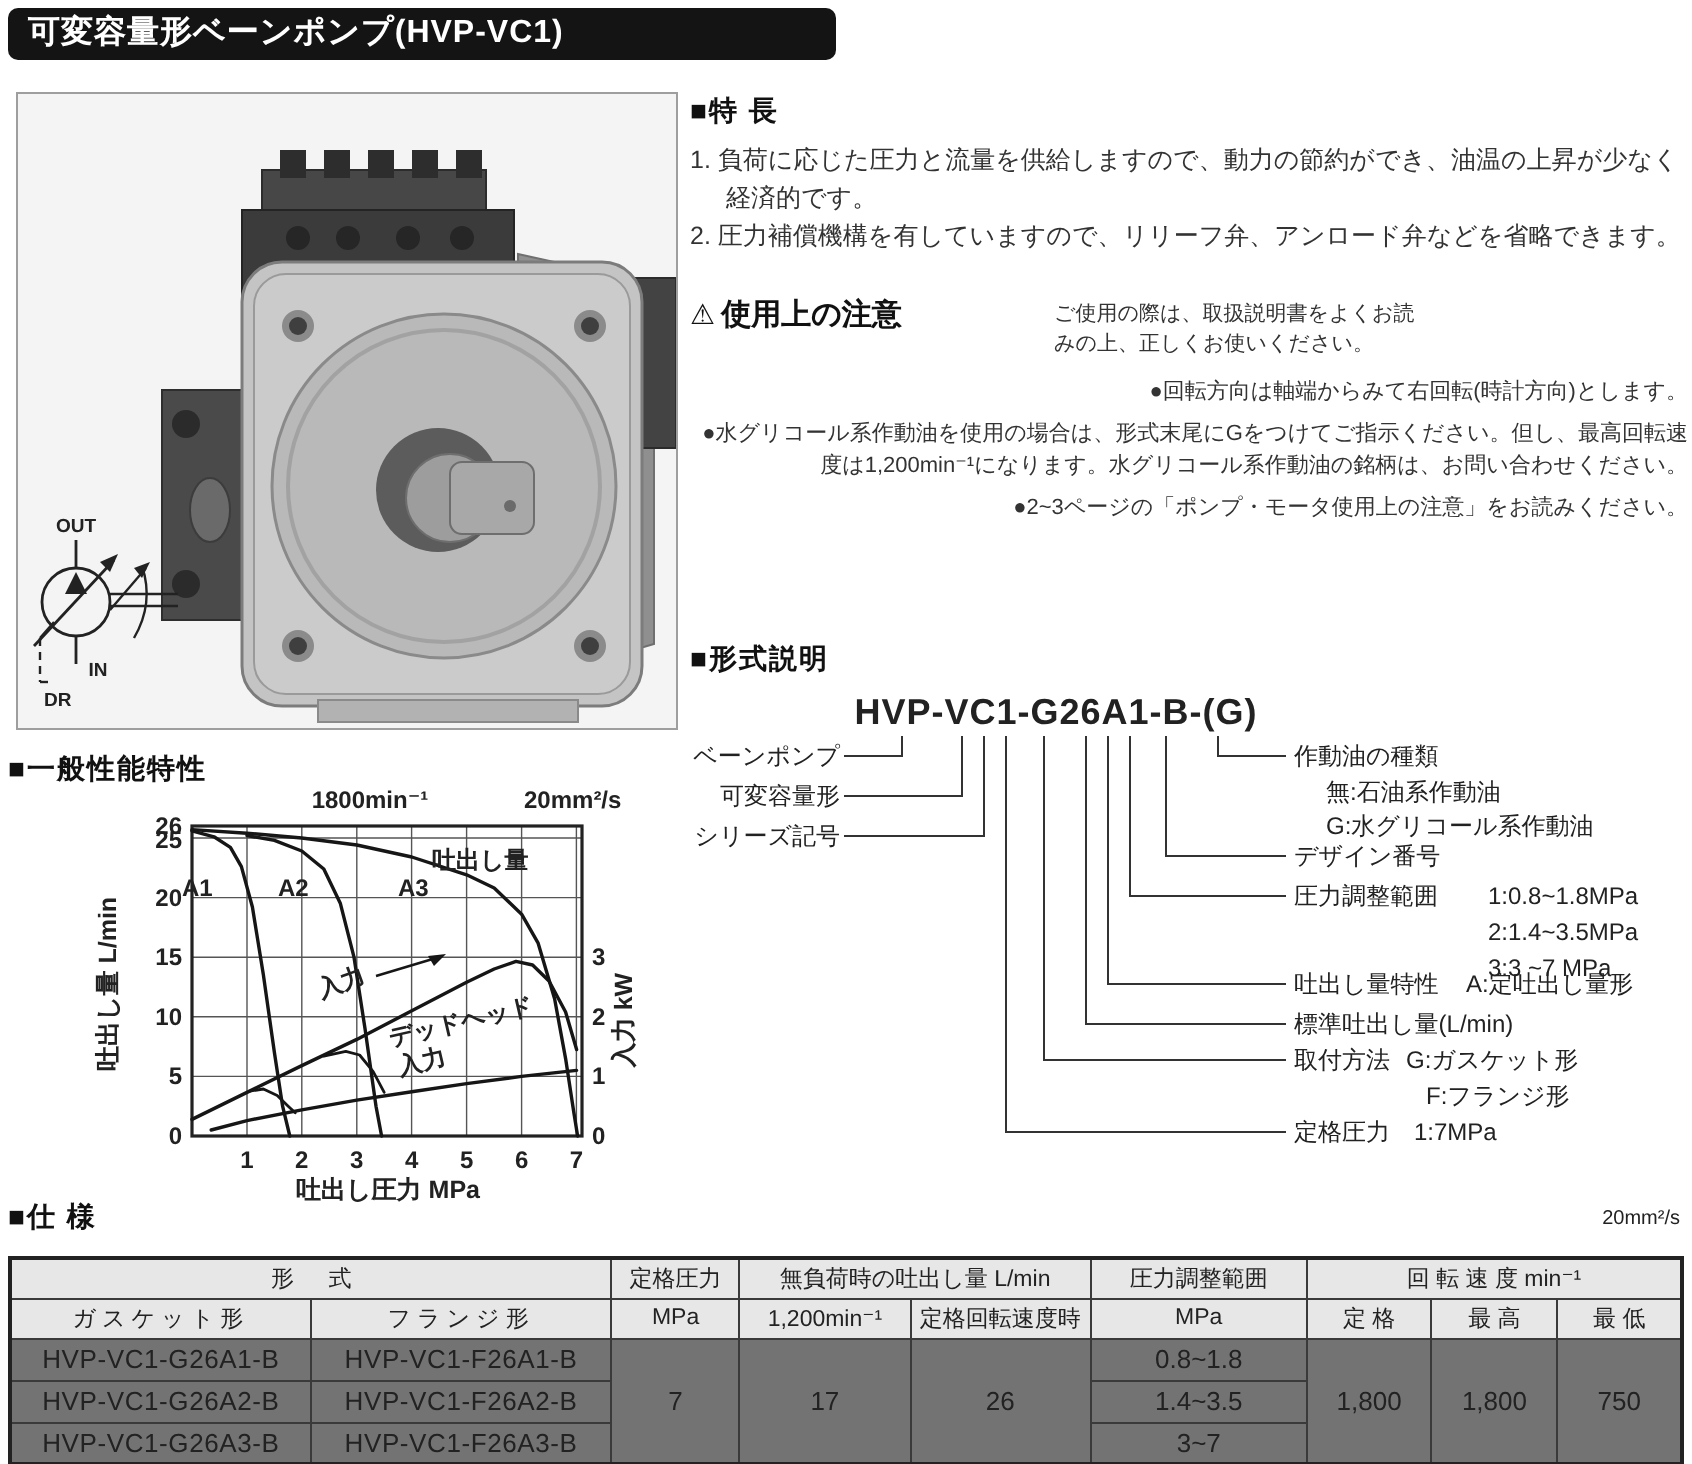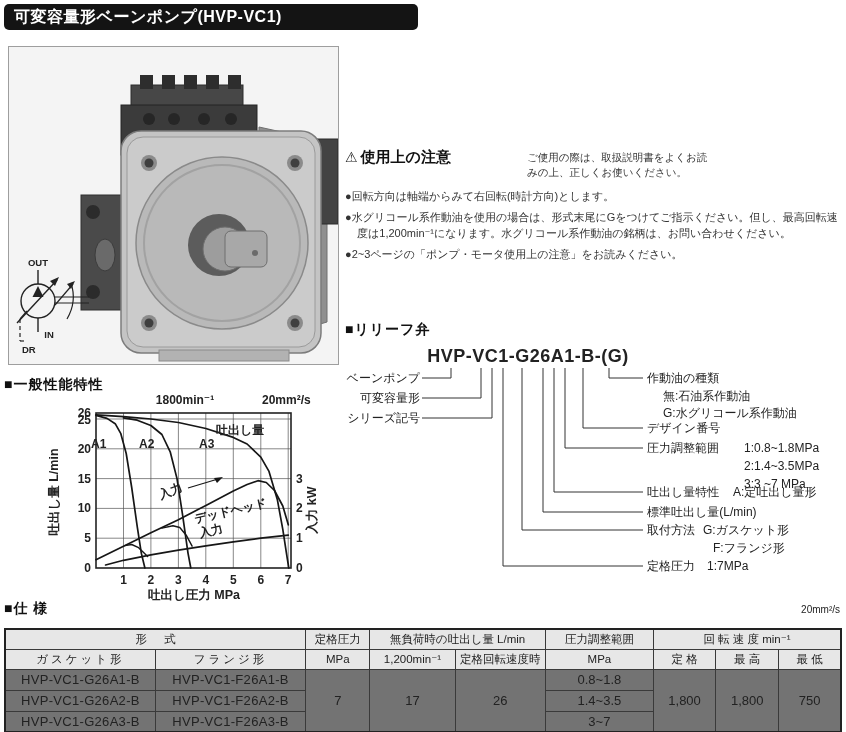--- a/index.html
+++ b/index.html
@@ -16,21 +16,21 @@
 
   #features { left:345px; top:47px; width:500px; }
   #features .head { margin-bottom:6px; }
   .feat-item { font-size:12.5px; line-height:19px; padding-left:18px; text-indent:-18px; color:#333; }
 
   #caution { left:345px; top:148px; width:500px; }
   #caution .cap-head { font-size:15px; font-weight:bold; color:#111; }
   #caution .warn { font-size:14px; margin-right:3px; }
   #caution-note { left:527px; top:150px; width:190px; font-size:10.5px; line-height:15px; color:#333; }
 
-  #bullets { left:345px; top:188px; width:499px; }
+  #bullets { left:345px; top:188px; width:499px;text-align:right; }
   .bullet { font-size:11px; line-height:16px; margin-bottom:5px; padding-left:12px; text-indent:-12px; color:#333; }
 
   #perf-head { left:4px; top:376px; }
   #spec-head { left:4px; top:600px; }
   #visc-note { right:6px; top:604px; font-size:10px; color:#222; }
 
   #format-head { left:345px; top:321px; }
 
   svg text { fill:#222; }
   .fd-label { font-size:12px; }
@@ -128,20 +128,31 @@
       <line x1="27" y1="65" x2="27" y2="79" stroke="#222" stroke-width="1.4"></line>
       <text x="38" y="85" text-anchor="middle" font-size="9.5" font-weight="bold">IN</text>
 
       <line x1="16" y1="58" x2="9" y2="66" stroke="#222" stroke-width="1.2"></line>
       <line x1="9" y1="66" x2="9" y2="88" stroke="#222" stroke-width="1.2" stroke-dasharray="4,3"></line>
       <line x1="9" y1="88" x2="16" y2="88" stroke="#222" stroke-width="1.2" stroke-dasharray="4,3"></line>
       <text x="11" y="100" font-size="9.5" font-weight="bold">DR</text>
     </svg>
   </div>
 
+  <div id="features" class="abs">
+    <div class="sec-head head">■特 長</div>
+    <div class="feat-item">
+      <span>1.</span>
+      <span>負荷に応じた圧力と流量を供給しますので、動力の節約ができ、油温の上昇が少なく経済的です。</span>
+    </div>
+    <div class="feat-item">
+      <span>2.</span>
+      <span>圧力補償機構を有していますので、リリーフ弁、アンロード弁などを省略できます。</span>
+    </div>
+  </div>
 
   <div id="caution" class="abs">
     <span class="cap-head">
       <span class="warn">⚠</span><span>使用上の注意</span>
     </span>
   </div>
   <div id="caution-note" class="abs">ご使用の際は、取扱説明書をよくお読みの上、正しくお使いください。</div>
 
   <div id="bullets" class="abs">
     <div class="bullet">●回転方向は軸端からみて右回転(時計方向)とします。</div>
@@ -215,21 +226,21 @@
     <text class="ch-lab" x="47" y="56">A1</text>
     <text class="ch-lab" x="95" y="56">A2</text>
     <text class="ch-lab" x="155" y="56">A3</text>
     <text class="ch-lab" transform="rotate(-20 127 100)" x="115" y="103">入力</text>
     <line x1="144" y1="96" x2="174" y2="87" stroke="#161616" stroke-width="1.2"></line>
     <polygon points="179,85 170,86 173,91" fill="#161616"></polygon>
     <text class="ch-lab" transform="rotate(-13 177 121)" x="150" y="125">デッドヘッド</text>
     <text class="ch-lab" transform="rotate(-13 166 139)" x="155" y="143">入力</text>
   </svg>
 
-  <div id="format-head" class="abs sec-head">■リリーフ弁</div>
+  <div id="format-head" class="abs sec-head">■形式説明</div>
 
   <svg class="abs" style="left:345px; top:334px;" width="501" height="252" viewBox="0 0 501 252">
     <text class="fd-code" x="183" y="28" text-anchor="middle">HVP-VC1-G26A1-B-(G)</text>
 
     <g class="fd-line">
 
       <polyline points="77,44 106,44 106,34"></polyline>
       <polyline points="77,64 136,64 136,34"></polyline>
       <polyline points="77,84 147,84 147,34"></polyline>
 

